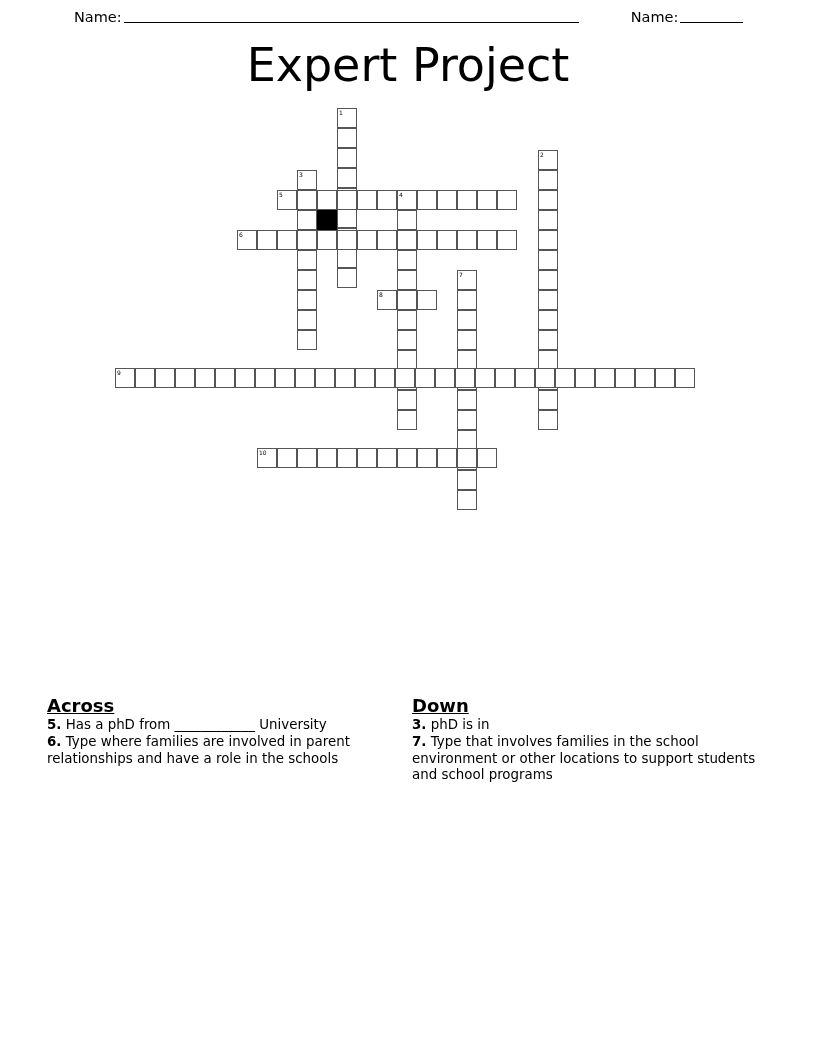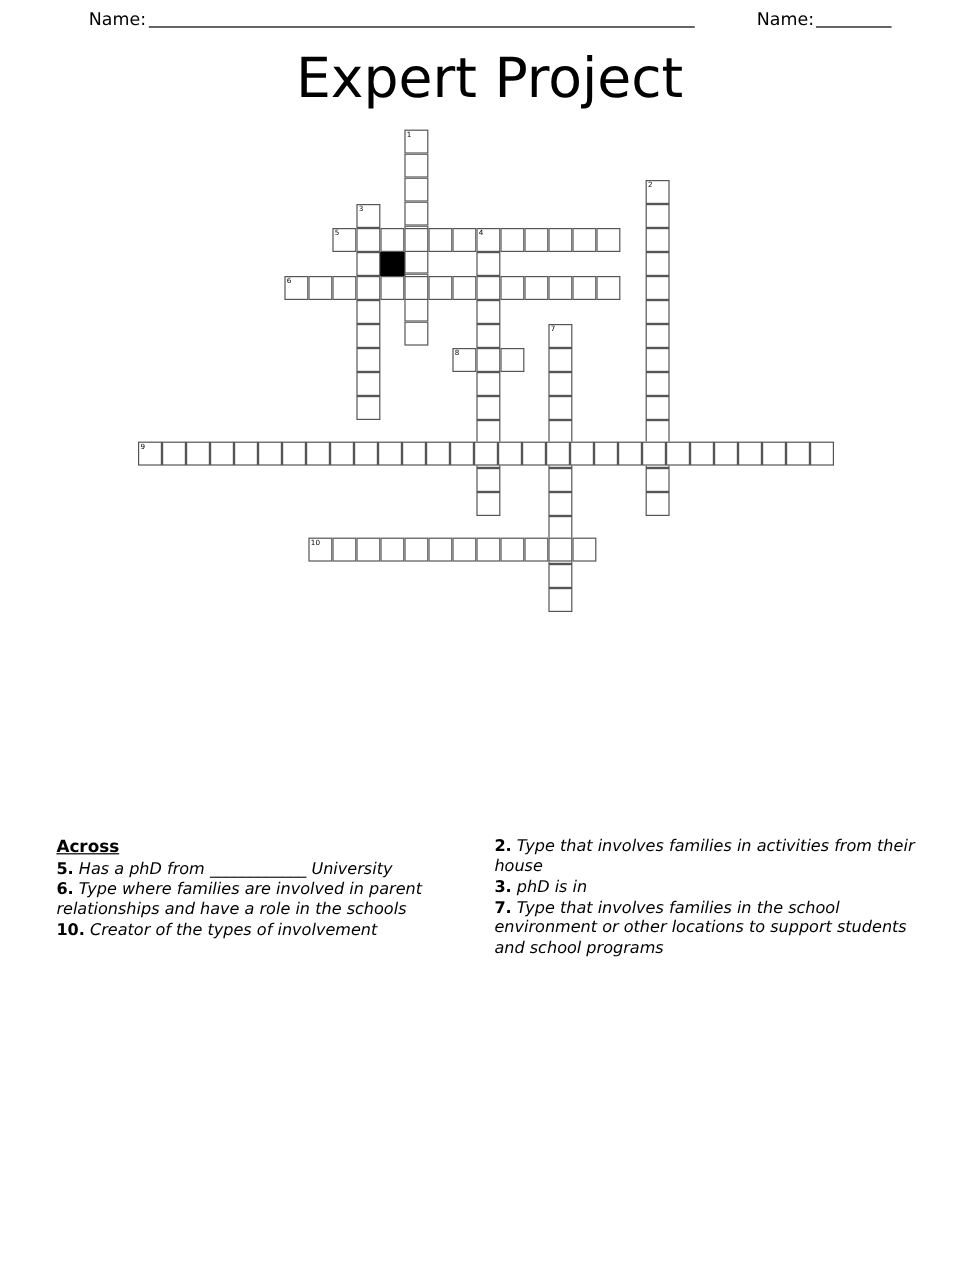--- a/index.html
+++ b/index.html
@@ -95,30 +95,30 @@
     position: absolute;
     top: 0;
     font-size: 13.4px;
     line-height: 16.6px;
   }
   .clue-col.across { left: 47px; width: 350px; }
   .clue-col.down   { left: 412px; width: 360px; }
   .clue-heading {
     font-weight: bold;
     text-decoration: underline;
-    font-size: 14px;
+    font-size: 18px;
     margin-bottom: 2px;
     display: block;
   }
   .clue-item {
     display: block;
     margin: 0 0 1px 0;
   }
   .clue-num { font-weight: bold; }
-  .clue-text { font-weight: normal; font-style: italic; }
+  .clue-text { font-weight: normal; }
 </style>
 </head>
 <body>
 
 <div class="header-row">
   <span class="hdr-label">Name:</span>
   <span class="hdr-rule rule-name"></span>
   <span class="hdr-gap"></span>
   <span class="hdr-label">Name:</span>
   <span class="hdr-rule rule-date"></span>
@@ -270,23 +270,22 @@
     <div class="xw-cell" style="left: 477px; top: 448px;"></div>
     <div class="xw-cell blocked" style="left: 317px; top: 210px;"></div>
   </div>
 
 <div class="clues">
   <div class="clue-col across">
     <span class="clue-heading">Across</span>
     <div id="across-list">
         <div class="clue-item"><span class="clue-num">5.</span><span class="clue-text"> Has a phD from ____________ University</span></div>
         <div class="clue-item"><span class="clue-num">6.</span><span class="clue-text"> Type where families are involved in parent relationships and have a role in the schools</span></div>
-        <div class="clue-item"><span class="clue-num">10.</span><span class="clue-text"> Creator of the types of involvement</span></div>
       </div>
   </div>
   <div class="clue-col down">
+    <span class="clue-heading">Down</span>
     <div id="down-list">
-        <div class="clue-item"><span class="clue-num">2.</span><span class="clue-text"> Type that involves families in activities from their house</span></div>
         <div class="clue-item"><span class="clue-num">3.</span><span class="clue-text"> phD is in</span></div>
         <div class="clue-item"><span class="clue-num">7.</span><span class="clue-text"> Type that involves families in the school environment or other locations to support students and school programs</span></div>
       </div>
   </div>
 </div>
 
 </body></html>

